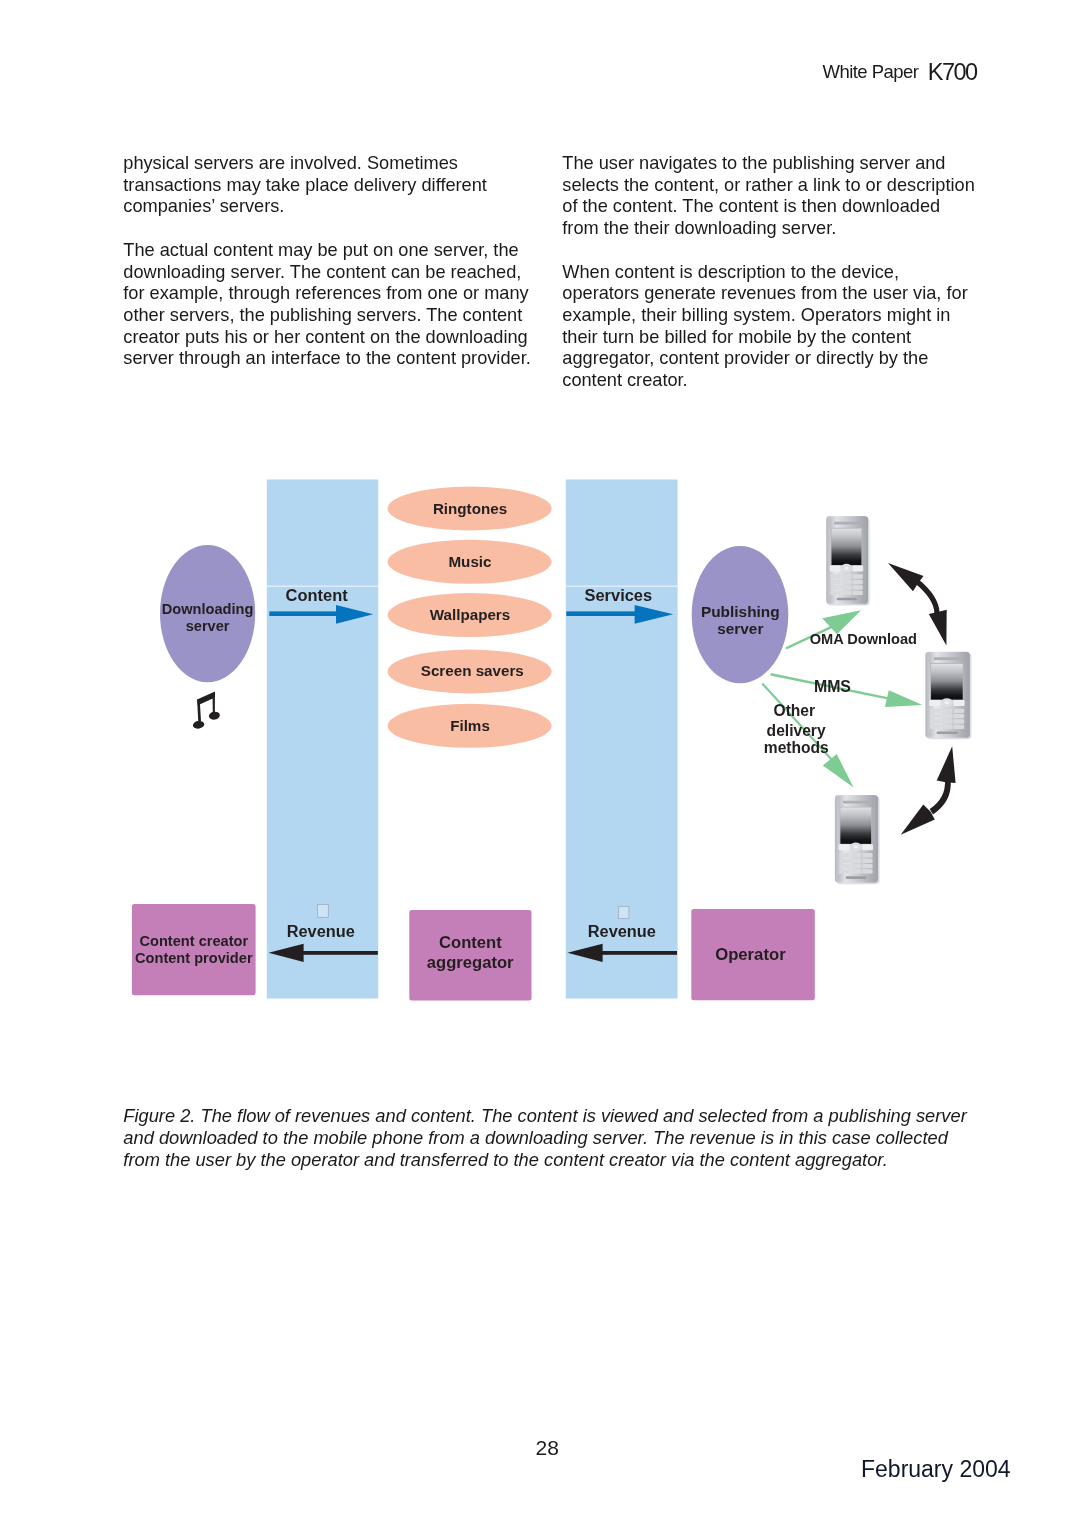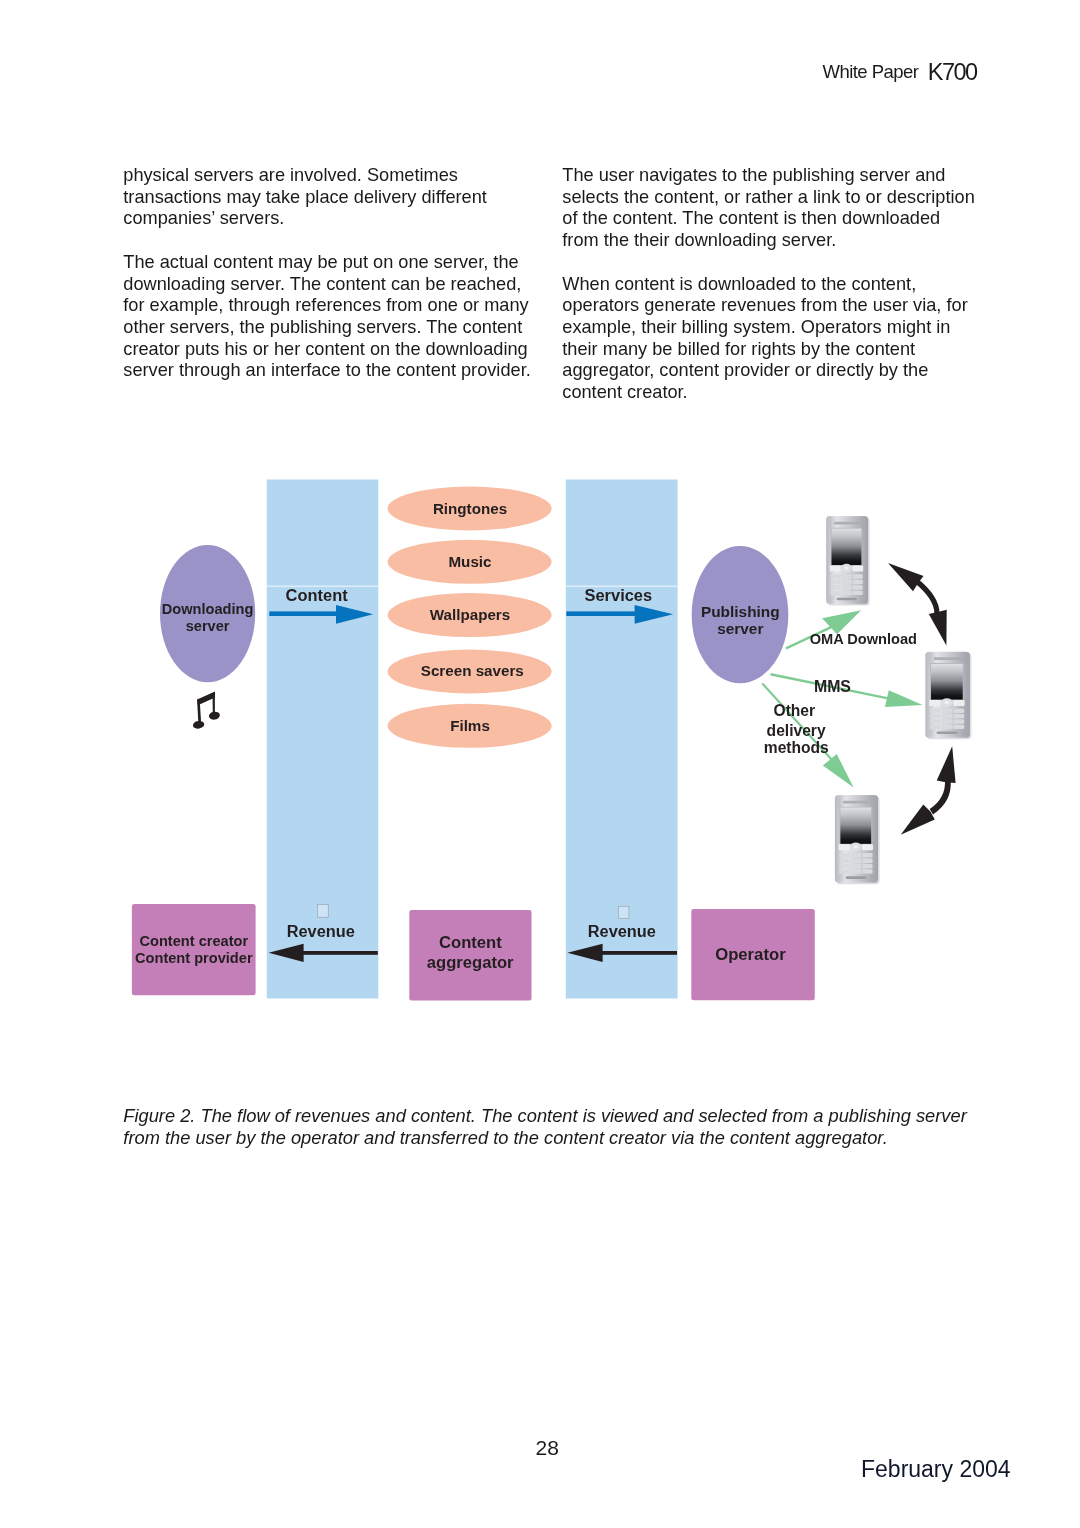--- a/index.html
+++ b/index.html
@@ -4,21 +4,21 @@
 <style>
   html,body{margin:0;padding:0;}
   body{width:1080px;height:1528px;background:#ffffff;font-family:"Liberation Sans",sans-serif;
        -webkit-font-smoothing:antialiased;overflow:hidden;position:relative;}
   .page{position:absolute;left:10px;top:0;width:1080px;height:1528px;}
   
   #header{position:absolute;left:812.5px;top:58px;white-space:nowrap;color:#1a1a1a;}
   #header .hp{font-size:18.5px;letter-spacing:-0.54px;margin-right:9.4px;position:relative;top:-1px;}
   #header .hk{font-size:23.5px;letter-spacing:-1.5px;position:relative;top:0.6px;}
   
-  .col{position:absolute;width:430px;color:#1a1a1a;font-size:18.2px;line-height:21.7px;margin-top:12px;}
+  .col{position:absolute;width:430px;color:#1a1a1a;font-size:18.2px;line-height:21.7px;}
   .col p{margin:0 0 21.7px 0;}
   .ln{display:block;white-space:nowrap;}
   #colL{left:113.3px;top:153px;}
   #colR{left:552.3px;top:153px;}
   
   #caption{position:absolute;left:113.3px;top:1061px;width:900px;font-style:italic;font-size:18.3px;line-height:22.0px;color:#1a1a1a;margin-top:44px;}
   
   #pageno{position:absolute;left:525.5px;top:1436px;font-size:21px;color:#1a1a1a;}
   #date{position:absolute;left:851px;top:1437px;font-size:23px;color:#0f172a;margin-top:19px;}
   
@@ -53,24 +53,24 @@
   </div>
 
   <div class="col" id="colR">
     <p>
       <span class="ln">The user navigates to the publishing server and</span>
       <span class="ln">selects the content, or rather a link to or description</span>
       <span class="ln">of the content. The content is then downloaded</span>
       <span class="ln">from the their downloading server.</span>
     </p>
     <p>
-      <span class="ln">When content is downloaded to the content,</span>
+      <span class="ln">When content is description to the device,</span>
       <span class="ln">operators generate revenues from the user via, for</span>
       <span class="ln">example, their billing system. Operators might in</span>
-      <span class="ln">their many be billed for rights by the content</span>
+      <span class="ln">their turn be billed for mobile by the content</span>
       <span class="ln">aggregator, content provider or directly by the</span>
       <span class="ln">content creator.</span>
     </p>
   </div>
 
   <svg id="fig" viewBox="0 0 1080 1528" width="1080" height="1528">
     <defs>
       <linearGradient id="scrGrad" x1="0" y1="0" x2="0" y2="1">
         <stop offset="0%" stop-color="#dfe0e3"></stop>
         <stop offset="20%" stop-color="#c3c5ca"></stop>
@@ -243,18 +243,19 @@
       <text x="460.2" y="967.6" text-anchor="middle" font-size="16.6">aggregator</text>
     </g>
     <g>
       <rect x="681.3" y="908.9" width="123.5" height="91.3" rx="2.5" fill="#c57fb8"></rect>
       <text x="740.4" y="959.8" text-anchor="middle" font-size="16.7">Operator</text>
     </g>
   </svg>
 
   <div id="caption">
     <span class="ln">Figure 2. The flow of revenues and content. The content is viewed and selected from a publishing server</span>
+    <span class="ln">and downloaded to the mobile phone from a downloading server. The revenue is in this case collected</span>
     <span class="ln">from the user by the operator and transferred to the content creator via the content aggregator.</span>
   </div>
 
   <div id="pageno">28</div>
   <div id="date">February 2004</div>
 </div>
 
 </body></html>

